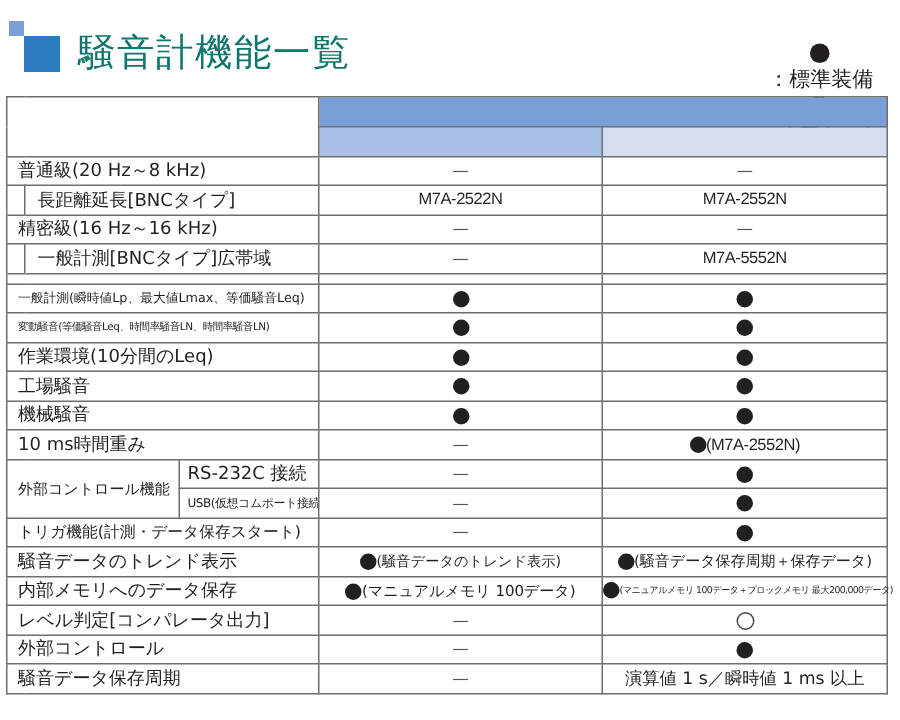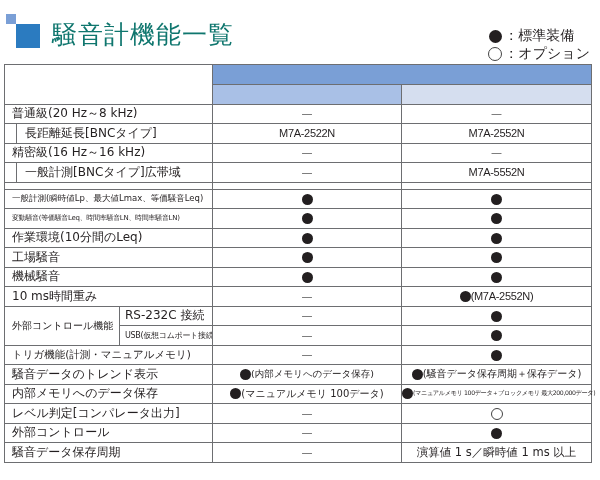--- a/index.html
+++ b/index.html
@@ -4,21 +4,21 @@
 <style>
   html, body { margin:0; padding:0; background:#ffffff; }
   body { width:600px; height:480px; position:relative; overflow:hidden;
          font-family:"DejaVu Sans", sans-serif; color:#231f20; }
   .title-mark { position:absolute; }
   .mark-small { left:6px; top:14px; width:10px; height:10px; background:#7a9fd6; }
   .mark-big { left:16px; top:24px; width:24px; height:24px; background:#2b7bc0; }
   .title { position:absolute; left:52px; top:18px; font-size:25px; letter-spacing:1px;
            font-family:"DejaVu Sans", sans-serif; color:#0f766e; }
   .legend { position:absolute; right:10px; top:26px; font-size:14px; line-height:18px; color:#231f20; }
-  .legend-row { display:flex; align-items:center; white-space:nowrap; }
+  .legend-row { display:flex; align-items:center; white-space:nowrap;flex-direction:column; }
   .legend-sym { width:14px; display:inline-block; text-align:center; margin-right:2px; }
   .dot { display:inline-block; width:11px; height:11px; border-radius:50%; background:#231f20; vertical-align:middle; }
   .circ { display:inline-block; width:10px; height:10px; border-radius:50%; border:1px solid #444; background:#fff; vertical-align:middle; }
   .legend .dot { width:13px; height:13px; }
   .legend .circ { width:12px; height:12px; }
 
   table.spec { position:absolute; left:4px; top:64px; width:587px; border-collapse:collapse;
                table-layout:fixed; font-size:11px; }
   table.spec td { border:1px solid #6d6e71; padding:0; height:18.5px; vertical-align:middle; }
   .h1 { background:#7a9fd6; height:19px !important; }
@@ -144,28 +144,28 @@
     <td class="val dash">—</td>
     <td class="val"><span class="dot"></span></td>
   </tr>
   <tr>
     <td class="label tiny" style="padding-left:5px !important; font-size:8px">USB(仮想コムポート接続)</td>
     <td class="val dash">—</td>
     <td class="val"><span class="dot"></span></td>
   </tr>
 
   <tr>
-    <td colspan="3" class="label" style="font-size:10.5px">トリガ機能(計測・マニュアルメモリ)</td>
+    <td colspan="3" class="label" style="font-size:10.5px">トリガ機能(計測・データ保存スタート)</td>
     <td class="val dash">—</td>
     <td class="val"><span class="dot"></span></td>
   </tr>
 
   <tr>
     <td colspan="3" class="label sub-label">騒音データのトレンド表示</td>
-    <td class="val" style="font-size:9.5px"><span class="dot"></span><span>(内部メモリへのデータ保存)</span></td>
+    <td class="val" style="font-size:9.5px"><span class="dot"></span><span>(騒音データのトレンド表示)</span></td>
     <td class="val" style="font-size:10px"><span class="dot"></span><span>(騒音データ保存周期＋保存データ)</span></td>
   </tr>
 
   <tr>
     <td colspan="3" class="label sub-label">内部メモリへのデータ保存</td>
     <td class="val" style="font-size:10px"><span class="dot"></span><span>(マニュアルメモリ 100データ)</span></td>
     <td class="val" style="font-size:6.2px; letter-spacing:-0.4px"><span class="dot"></span><span>(マニュアルメモリ 100データ＋ブロックメモリ 最大200,000データ)</span></td>
   </tr>
 
   <tr>

